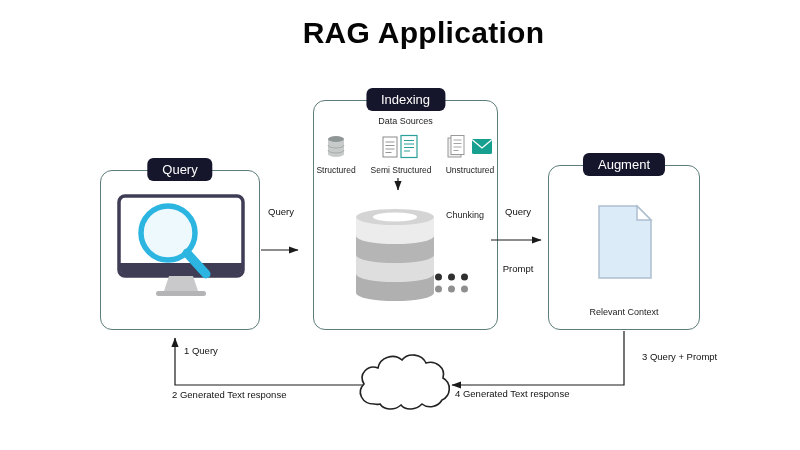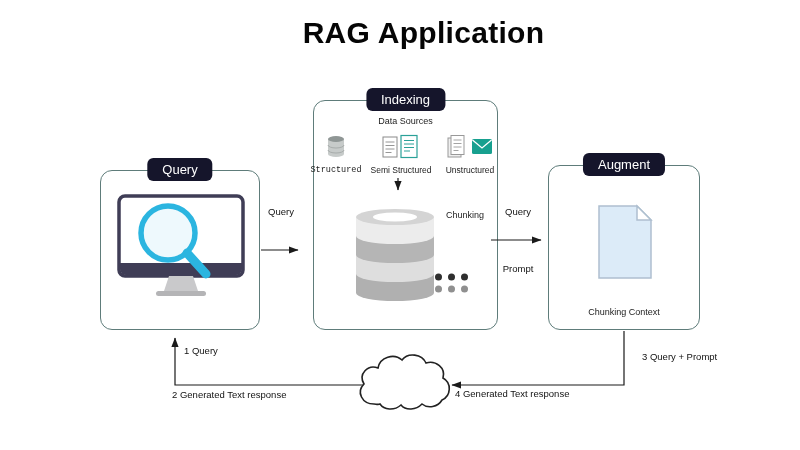--- a/index.html
+++ b/index.html
@@ -100,21 +100,21 @@
         <line x1="7.5" y1="9.5" x2="15.5" y2="9.5" stroke="#9a9a9a" stroke-width="0.9"></line>
         <line x1="7.5" y1="13" x2="15.5" y2="13" stroke="#9a9a9a" stroke-width="0.9"></line>
         <line x1="7.5" y1="16.5" x2="12.5" y2="16.5" stroke="#9a9a9a" stroke-width="0.9"></line>
       </g>
       <g>
         <rect x="26" y="5" width="20" height="15" rx="1.5" fill="#17a08f"></rect>
         <path d="M26.5,6 L36,14 L45.5,6" fill="none" stroke="#ffffff" stroke-width="1.3"></path>
       </g>
     </svg>
 
-    <div class="abs tiny-label cx" style="left:22px; top:64px;font-family:Liberation Mono, monospace;">Structured</div>
+    <div class="abs tiny-label cx" style="left:22px; top:64px;">Structured</div>
     <div class="abs tiny-label cx" style="left:87px; top:64px;">Semi Structured</div>
     <div class="abs tiny-label cx" style="left:156px; top:64px;">Unstructured</div>
 
     <svg class="abs" style="left:41px; top:96px;" width="80" height="106" viewBox="0 0 80 106">
       <ellipse cx="40" cy="96" rx="39" ry="8" fill="#b0b0b0"></ellipse>
       <rect x="1" y="77" width="78" height="19" fill="#b0b0b0"></rect>
       <ellipse cx="40" cy="77" rx="39" ry="8" fill="#dedede"></ellipse>
       <rect x="1" y="58" width="78" height="19" fill="#dedede"></rect>
       <ellipse cx="40" cy="58" rx="39" ry="8" fill="#b5b5b5"></ellipse>
       <rect x="1" y="39" width="78" height="19" fill="#b5b5b5"></rect>
@@ -136,21 +136,21 @@
     </svg>
 
   </div>
 
   <div class="box" style="left:548px; top:165px; width:152px; height:165px;">
     <div class="badge">Augment</div>
     <svg class="abs" style="left:48px; top:38px;" width="56" height="76" viewBox="0 0 56 76">
       <path d="M2,2 H40 L54,16 V74 H2 Z" fill="#dcebf8" stroke="#aebfcf" stroke-width="1.5"></path>
       <path d="M40,2 L54,16 H40 Z" fill="#ffffff" stroke="#aebfcf" stroke-width="1.5"></path>
     </svg>
-    <div class="abs small-label center-text" style="top:141px;">Chunking Context</div>
+    <div class="abs small-label center-text" style="top:141px;">Relevant Context</div>
   </div>
 
   <div class="flow-lbl cx" style="left:281px; top:206px;">Query</div>
   <div class="flow-lbl cx" style="left:518px; top:206px;">Query</div>
   <div class="flow-lbl cx" style="left:518px; top:263px;">Prompt</div>
   <div class="flow-lbl" style="left:184px; top:345px;">1 Query</div>
   <div class="flow-lbl" style="left:172px; top:389px;">2 Generated Text response</div>
   <div class="flow-lbl" style="left:622px; top:351px;margin-left:20px;">3 Query + Prompt</div>
   <div class="flow-lbl" style="left:455px; top:388px;">4 Generated Text response</div>
 

